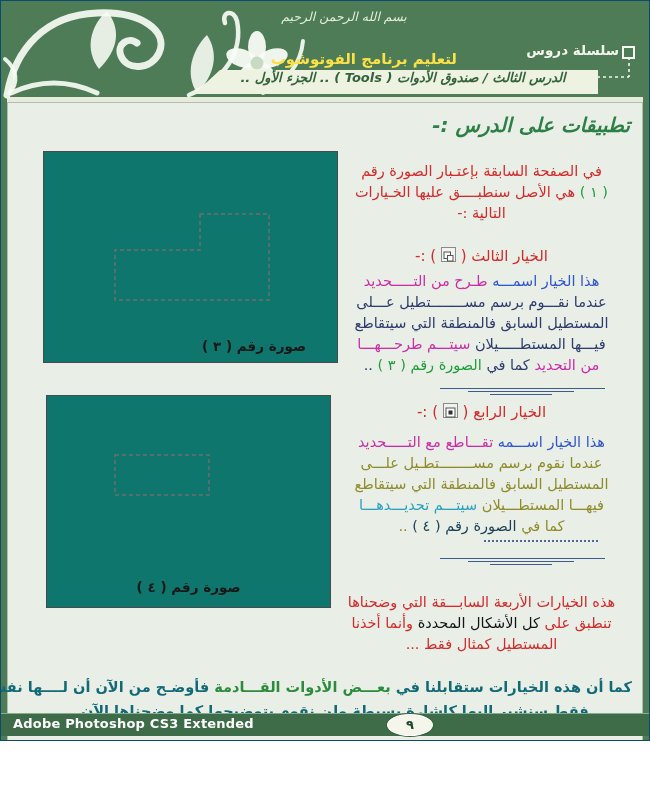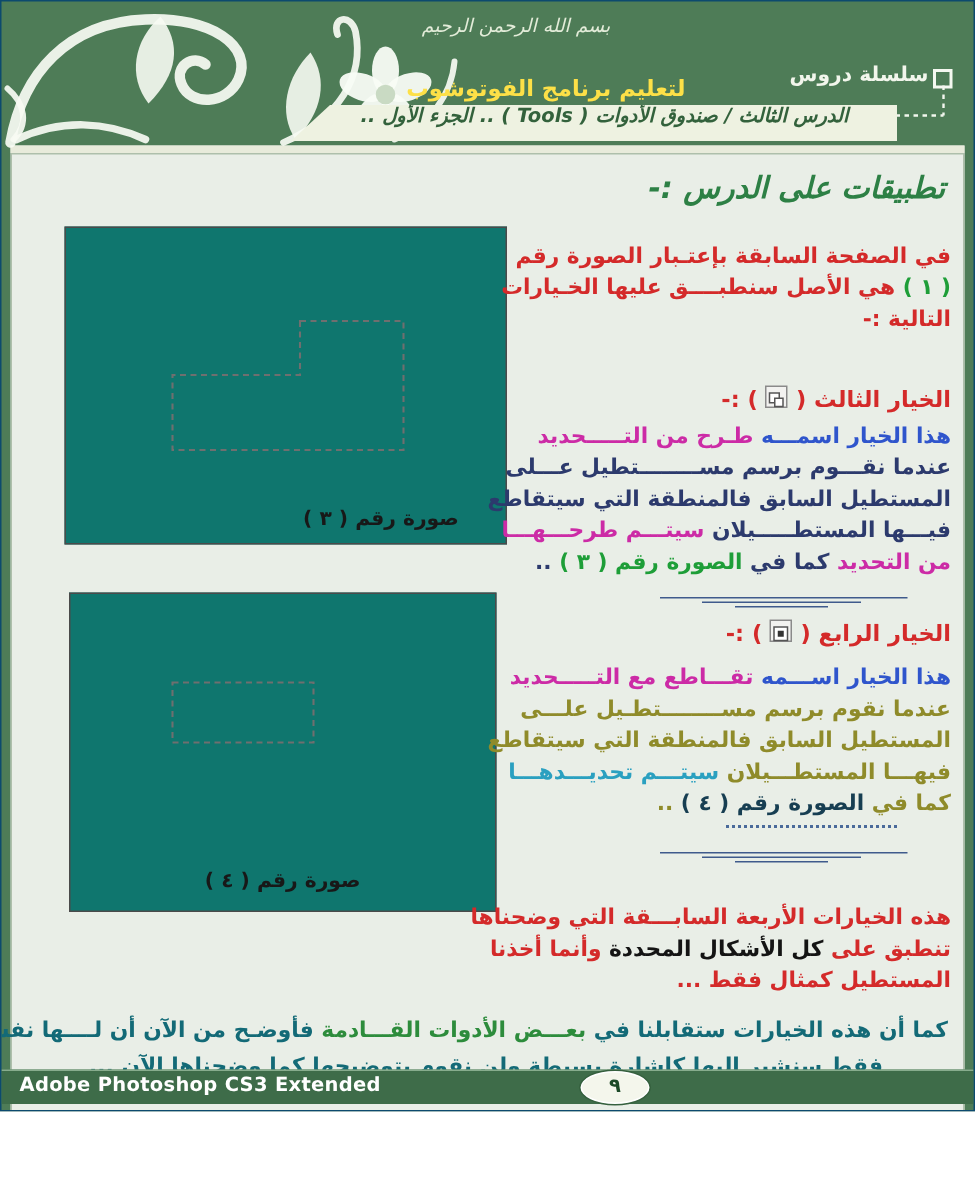--- a/index.html
+++ b/index.html
@@ -56,25 +56,25 @@
   .fig2{left:45px;top:394px;width:283px;height:211px;}
   .fig-label{
     position:absolute;direction:rtl;color:#181818;font-weight:bold;font-size:13.5px;
     white-space:nowrap;text-align:center;
   }
   .fig1 .fig-label{bottom:8px;left:150px;width:120px;}
   .fig2 .fig-label{bottom:12px;left:50%;transform:translateX(-50%);}
   
   .col{
     position:absolute;top:160px;right:15px;width:305px;z-index:4;
-    direction:rtl;text-align:right;font-weight:bold;font-size:14.5px;
+    direction:rtl;text-align:center;font-weight:normal;font-size:14.5px;
   }
   .col .line{line-height:21px;white-space:nowrap;}
   .opt-header{line-height:21px;white-space:nowrap;color:var(--red);font-size:15px;}
-  .opt3-header{margin-top:32px;}
+  .opt3-header{margin-top:22px;}
   .opt4-header{margin-top:6px;}
   .opt-lines{margin-top:4px;}
   .opt4 .opt-lines{margin-top:9px;}
   .tool-icon{
     display:inline-block;width:15px;height:15px;vertical-align:-2px;
     background:#f2f2f0;border:1px solid #8a8a8a;box-sizing:border-box;
   }
   .dash-underline{
     height:0;border-top:2px dotted #4a6a9a;width:114px;
     margin:3px 36px 0 0;

